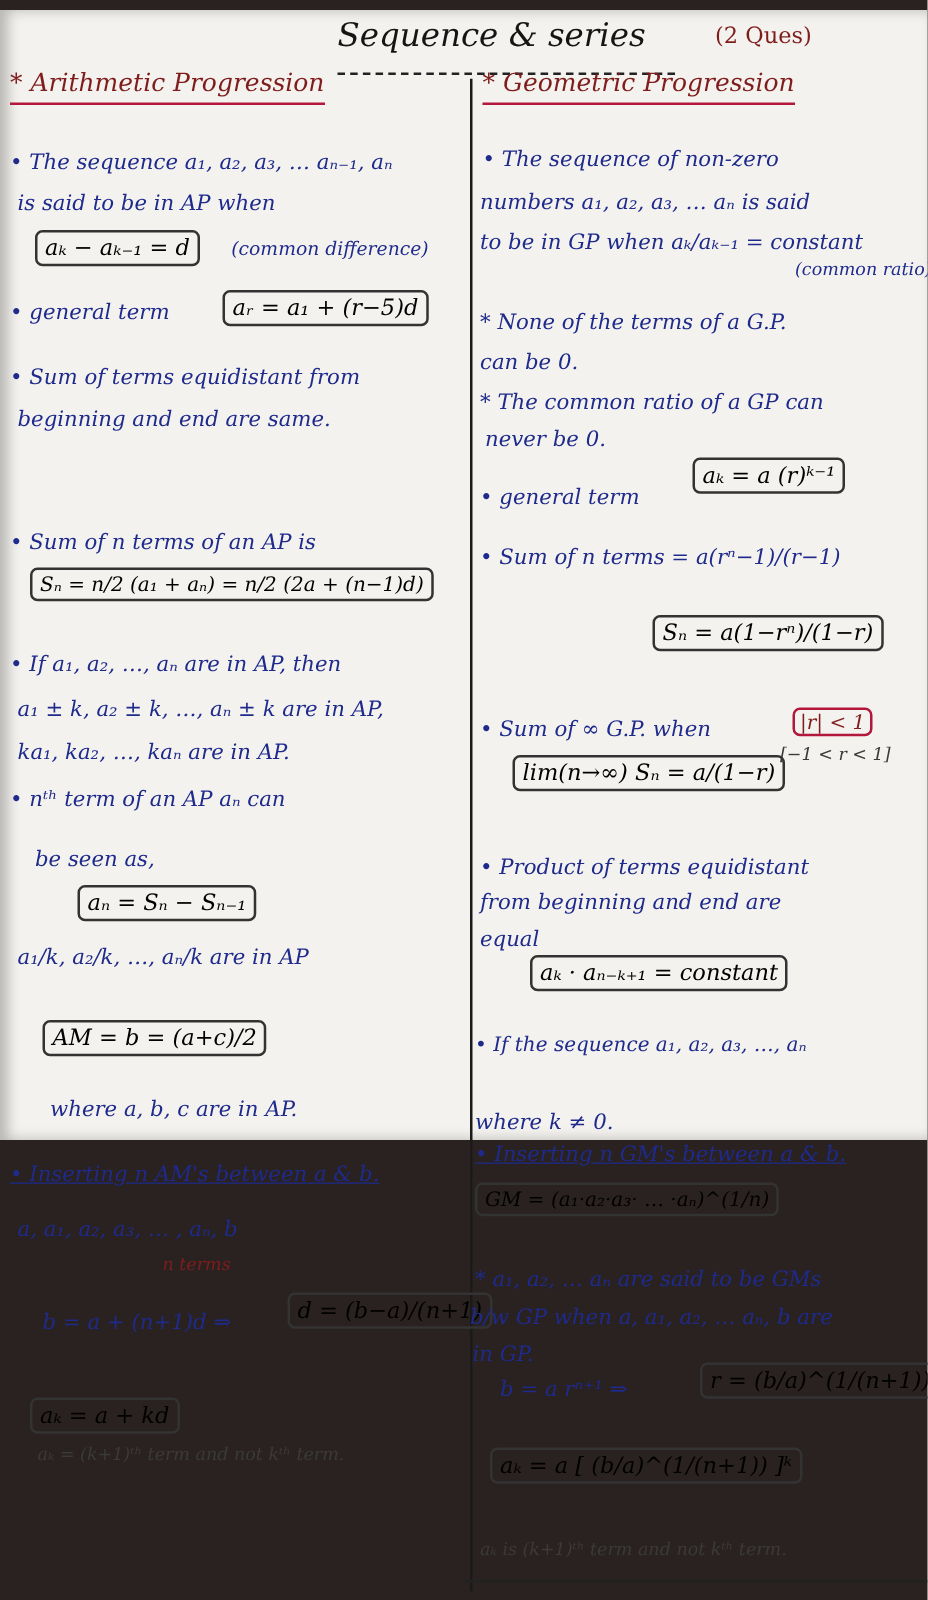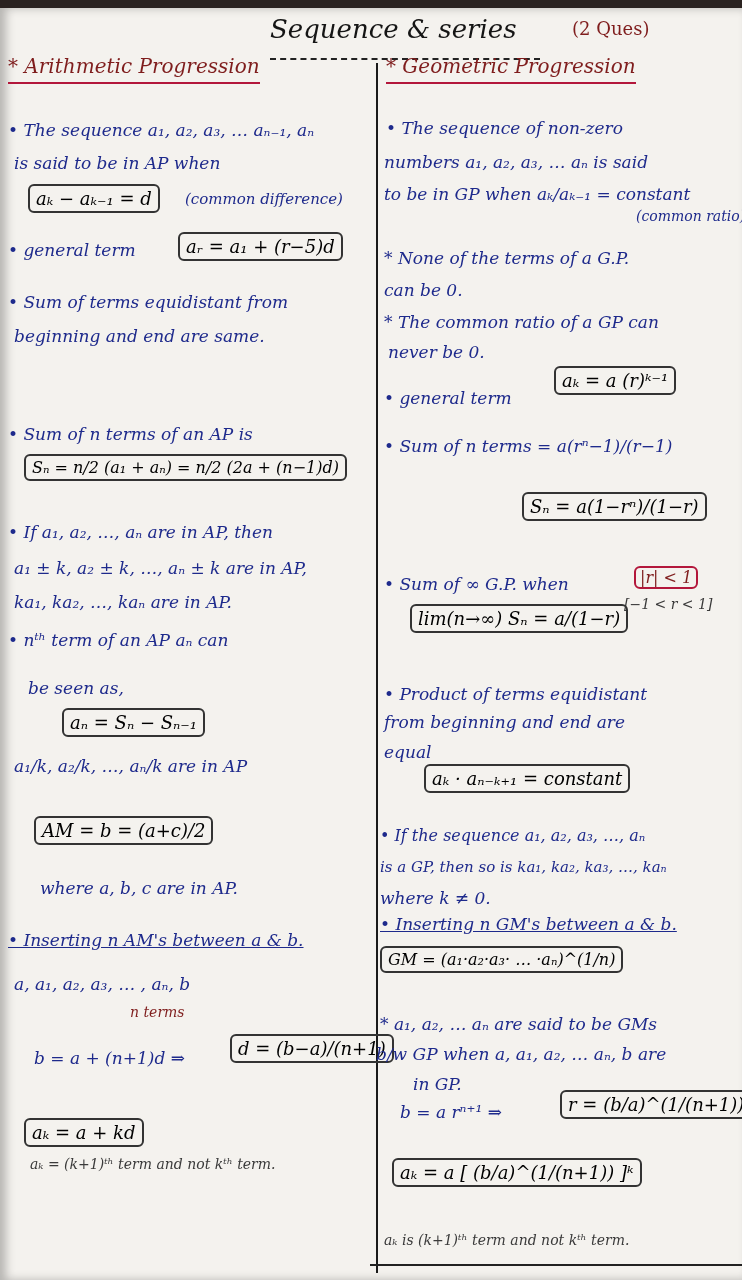--- a/index.html
+++ b/index.html
@@ -1,18 +1,18 @@
 <!DOCTYPE html>
 <html><head>
 <meta charset="utf-8">
 <style>
   html,body{margin:0;padding:0;}
   body{width:742px;height:1280px;background:#2a2220;position:relative;overflow:hidden;
     font-family:"DejaVu Serif", serif;}
-  .page{position:absolute;left:0;top:8px;width:742px;height:1272px;background:#f4f2ee;
+  .page{position:absolute;left:0;top:8px;width:742px;height:904px;background:#f4f2ee;
     box-shadow:inset 6px 0 10px rgba(0,0,0,0.25);text-decoration:underline;}
   .ink{color:#1e2a8c;}
   .red{color:#7f1d1d;}
   .pencil{color:#3a3a3a;}
   .title{position:absolute;left:270px;top:6px;font-size:26px;color:#151515;font-style:italic;}
   .title-underline{position:absolute;left:270px;top:44px;width:270px;height:6px;
     border-bottom:2px dashed #222;}
   .title-note{position:absolute;left:572px;top:10px;font-size:18px;}
   .divider{position:absolute;left:376px;top:55px;width:2px;height:1210px;background:#1a1a1a;}
   .col-head{position:absolute;top:46px;font-size:20px;font-style:italic;
@@ -76,25 +76,24 @@
   <div class="box" style="left:522px;top:484px;">Sₙ = a(1−rⁿ)/(1−r)</div>
   <div class="line ink" style="left:384px;top:566px;">• Sum of ∞ G.P. when</div>
   <div class="box redbox red" style="left:634px;top:558px;font-size:16px;padding:0 4px;">|r| &lt; 1</div>
   <div class="line pencil small" style="left:624px;top:588px;">[−1 &lt; r &lt; 1]</div>
   <div class="box" style="left:410px;top:596px;">lim(n→∞) Sₙ = a/(1−r)</div>
   <div class="line ink" style="left:384px;top:704px;">from beginning and end are</div>
   <div class="line ink" style="left:384px;top:676px;">• Product of terms equidistant</div>
   <div class="line ink" style="left:384px;top:734px;">equal</div>
   <div class="box" style="left:424px;top:756px;">aₖ · aₙ₋ₖ₊₁ = constant</div>
   <div class="line ink" style="left:380px;top:818px;font-size:16px;">• If the sequence a₁, a₂, a₃, …, aₙ</div>
-  <div class="line ink" style="left:380px;top:850px;font-size:15px;">is a GP, then so is ka₁, ka₂, ka₃, …, kaₙ</div>
   <div class="line ink" style="left:380px;top:880px;">where k ≠ 0.</div>
   <div class="line ink" style="left:380px;top:906px;text-decoration:underline;">• Inserting n GM's between a &amp; b.</div>
   <div class="box" style="left:380px;top:938px;font-size:16px;">GM = (a₁·a₂·a₃· … ·aₙ)^(1/n)</div>
   <div class="line ink" style="left:380px;top:1006px;">* a₁, a₂, … aₙ are said to be GMs</div>
   <div class="line ink" style="left:376px;top:1036px;">b/w GP when a, a₁, a₂, … aₙ, b are</div>
-  <div class="line ink" style="left:378px;top:1066px;padding-left:35px;">in GP.</div>
+  <div class="line ink" style="left:378px;top:1066px;">in GP.</div>
   <div class="line ink" style="left:400px;top:1094px;">b = a rⁿ⁺¹ ⇒</div>
   <div class="box" style="left:560px;top:1082px;">r = (b/a)^(1/(n+1))</div>
   <div class="box" style="left:392px;top:1150px;">aₖ = a [ (b/a)^(1/(n+1)) ]ᵏ</div>
   <div class="line pencil small" style="left:384px;top:1224px;">aₖ is (k+1)ᵗʰ term and not kᵗʰ term.</div>
   <div class="bottom-rule"></div>
 </div>
 
 </body></html>

